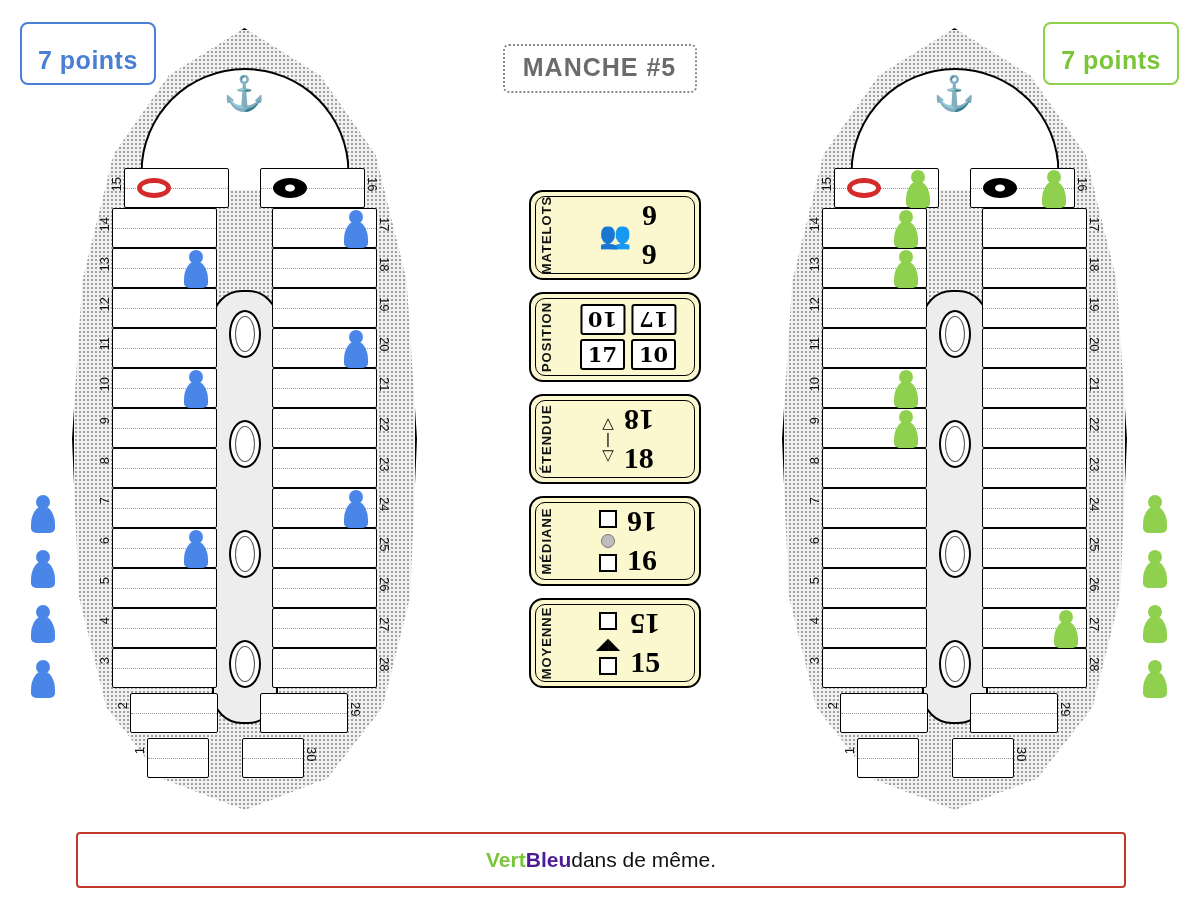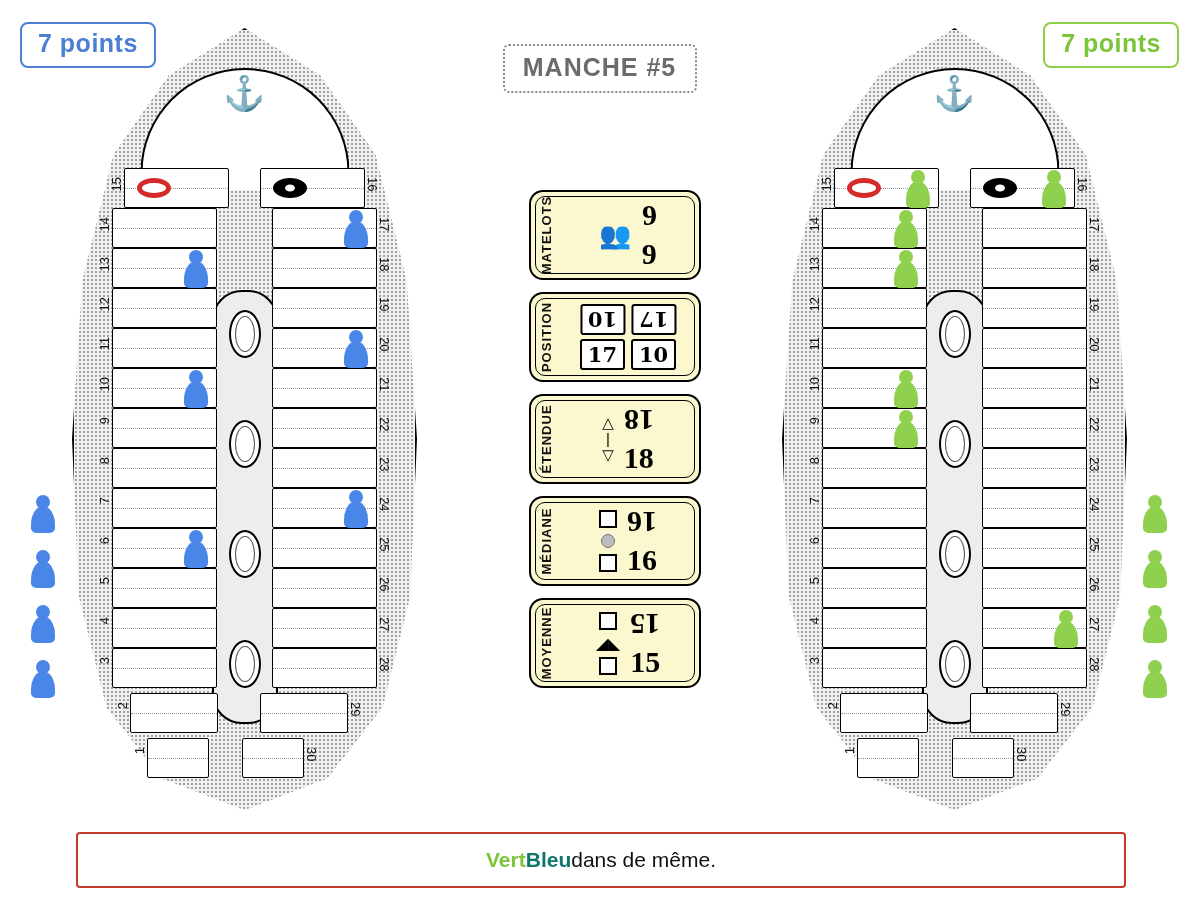--- a/index.html
+++ b/index.html
@@ -3,21 +3,21 @@
 <meta charset="utf-8">
 <style>
   html,body{margin:0;padding:0;}
   body{
     width:1199px;height:900px;position:relative;overflow:hidden;
     background:#ffffff;
     font-family:"Liberation Sans", sans-serif;
   }
   .score-badge{
     position:absolute;top:22px;
-    padding:5px 16px 8px 16px;
+    padding:22px 16px 8px 16px;
     border:2px solid #4a7fd4;border-radius:8px;
     color:#4a7fd4;font-size:25px;font-weight:bold;
     background:#fff;letter-spacing:.5px;
   }
   #score-left{left:20px;}
   #score-right{right:20px;border-color:#8ed04a;color:#7ac53a;}
 
   .manche{
     position:absolute;left:0;right:0;top:44px;margin:0 auto;
     width:190px;text-align:center;
@@ -144,21 +144,21 @@
   .hourglass{font-size:16px;}
 
   
   .caption{
     position:absolute;left:76px;top:832px;width:1046px;height:52px;
     border:2px solid #c0392b;border-radius:4px;background:#fff;
     display:flex;align-items:center;justify-content:center;
     font-size:21px;color:#111;
   }
   .caption .vert{color:#7ac53a;font-weight:bold;}
-  .caption .bleu{color:#0f766e;font-weight:bold;}
+  .caption .bleu{color:#4c1d95;font-weight:bold;}
 </style>
 </head>
 <body>
 
 <div class="score-badge" id="score-left">7 points</div>
 <div class="score-badge" id="score-right">7 points</div>
 
 <div class="manche">MANCHE #5</div>
 
 <div class="boat" id="boat-left">

